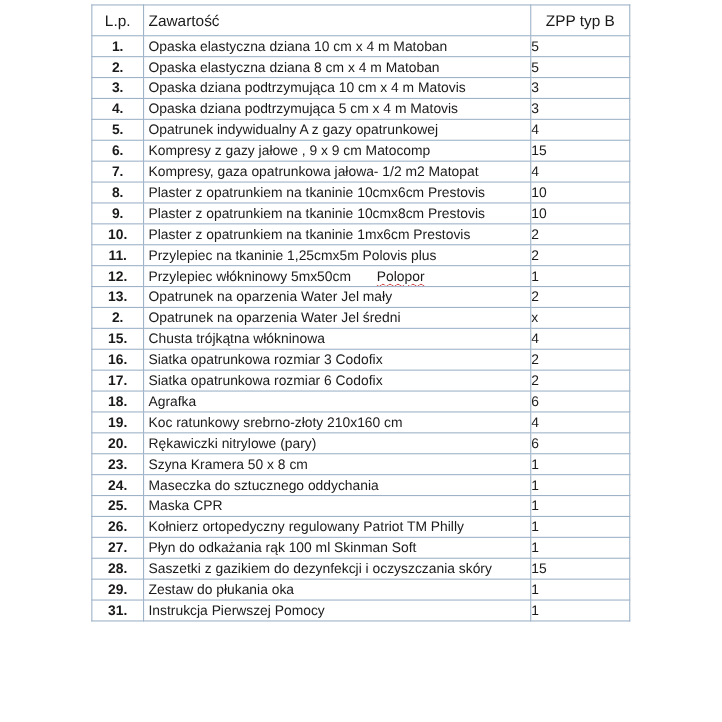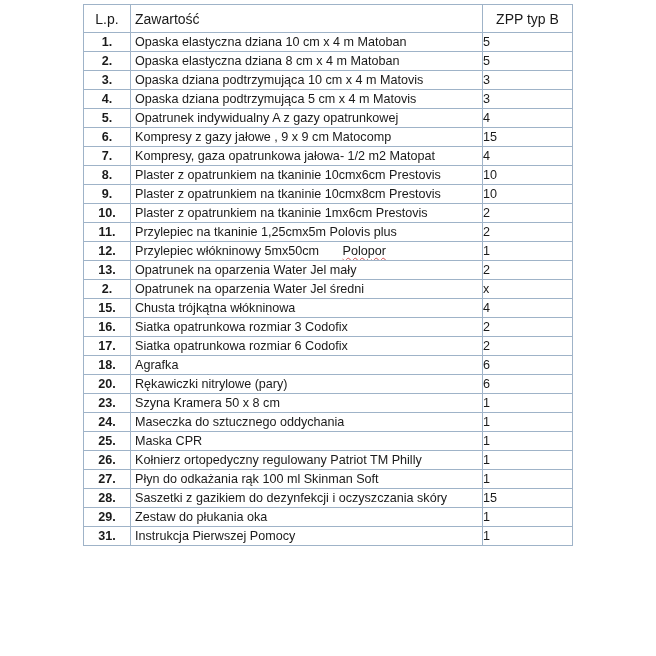--- a/index.html
+++ b/index.html
@@ -157,20 +157,25 @@
         <td class="lp">17.</td>
         <td><span>Siatka opatrunkowa rozmiar 6 Codofix</span></td>
         <td class="qty">2</td>
       </tr>
       <tr>
         <td class="lp">18.</td>
         <td><span>Agrafka</span></td>
         <td class="qty">6</td>
       </tr>
       <tr>
+        <td class="lp">19.</td>
+        <td><span>Koc ratunkowy srebrno-złoty 210x160 cm</span></td>
+        <td class="qty">4</td>
+      </tr>
+      <tr>
         <td class="lp">20.</td>
         <td><span>Rękawiczki nitrylowe (pary)</span></td>
         <td class="qty">6</td>
       </tr>
       <tr>
         <td class="lp">23.</td>
         <td><span>Szyna Kramera 50 x 8 cm</span></td>
         <td class="qty">1</td>
       </tr>
       <tr>

